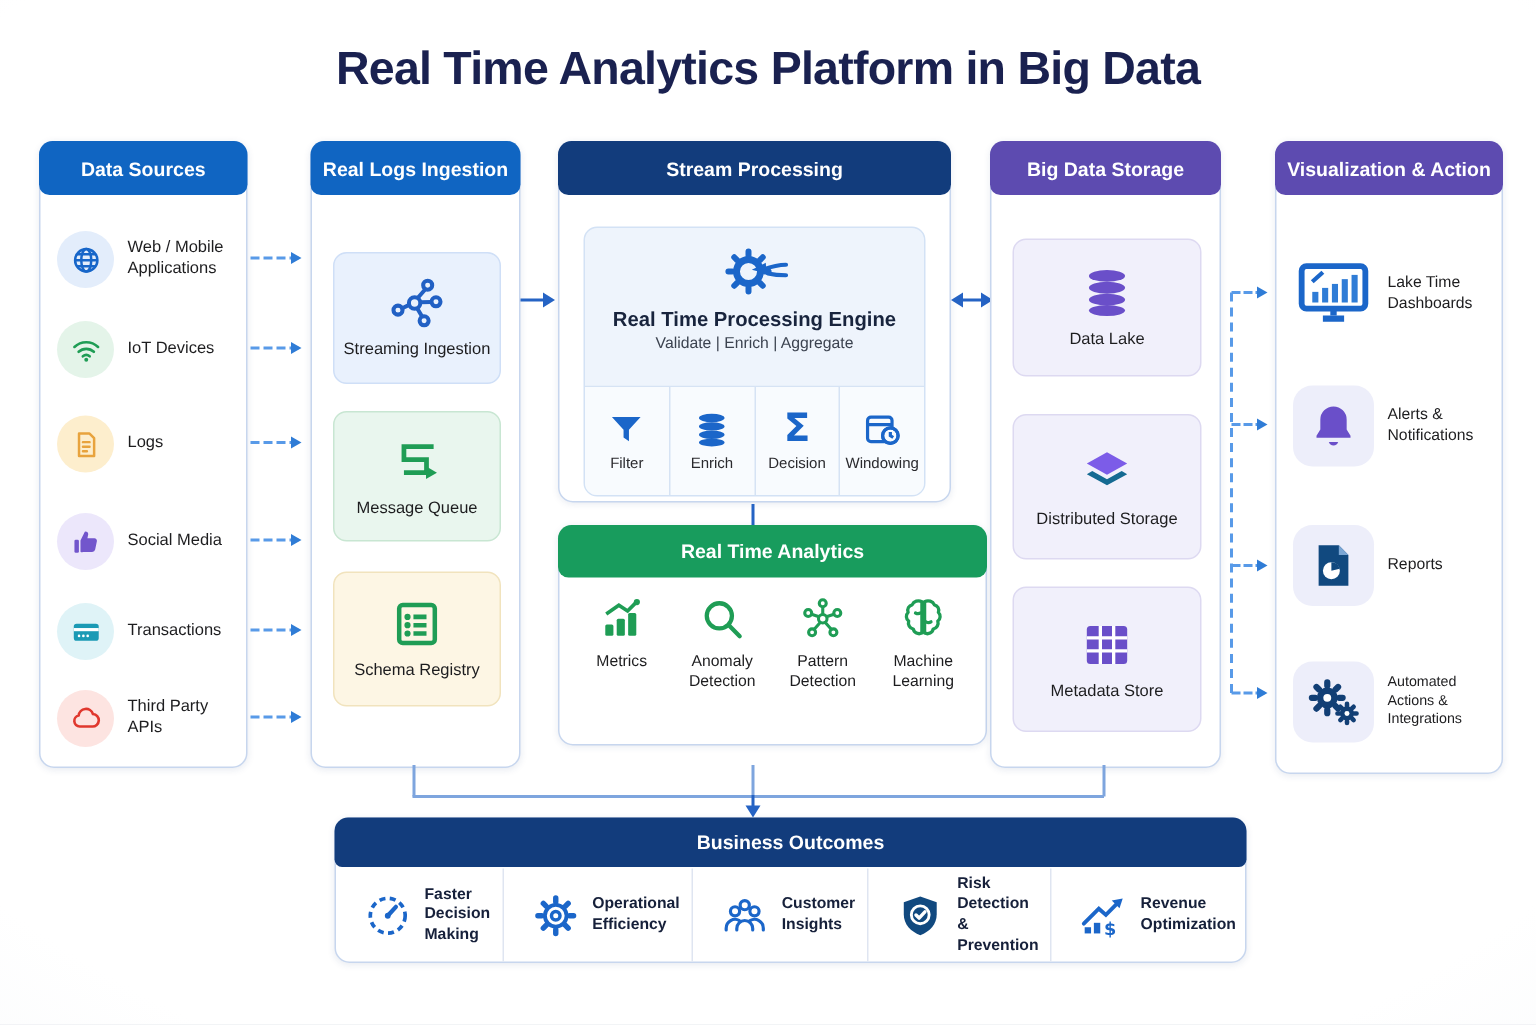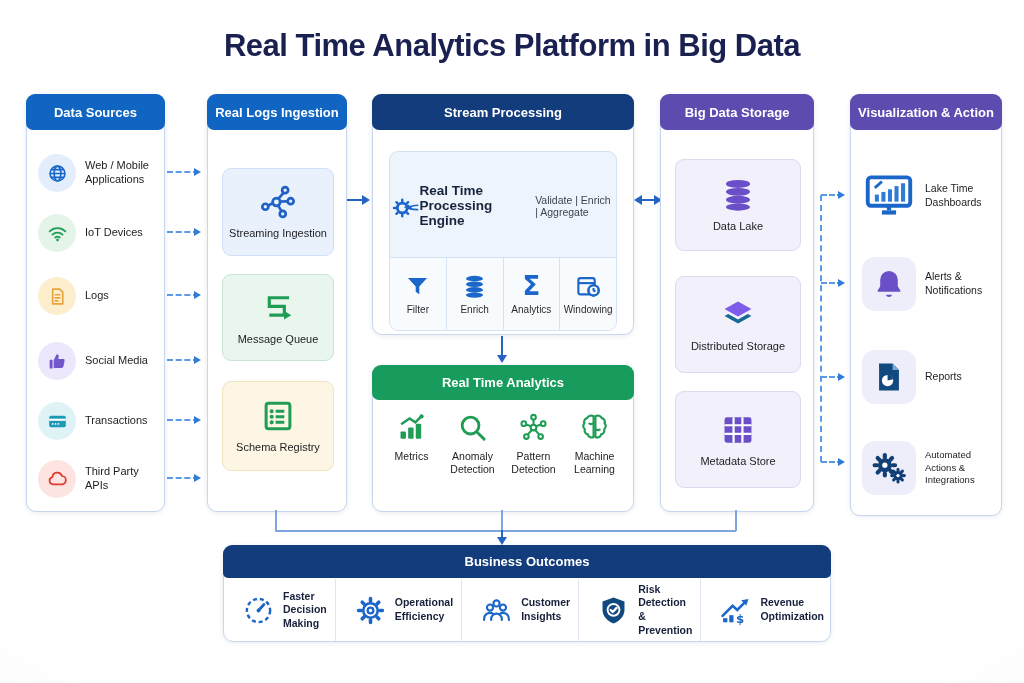--- a/index.html
+++ b/index.html
@@ -23,21 +23,21 @@
   .circ{width:38px;height:38px;border-radius:50%;flex:0 0 38px;align-items:center;justify-content:center;display:flex;}
   .circ .ico{width:21px;height:21px;}
   .ds-label{font-size:11px;line-height:1.25;color:#1d1d1f;}
   
   .card{position:absolute;border-radius:9px;display:flex;flex-direction:column;align-items:center;justify-content:center;text-align:center;}
   .card .ico{width:38px;height:38px;}
   .card .lbl{font-size:11px;line-height:1.25;margin-top:6px;color:#1d1d1f;}
   
   .engine-card{position:absolute;left:16px;top:56px;width:226px;height:178px;background:#eef4fc;
     border:1px solid #d3e2f5;border-radius:9px;}
-  .engine-top{position:absolute;top:0;left:0;right:0;height:104px;display:flex;align-items:center;}
+  .engine-top{position:absolute;top:0;left:0;right:0;height:104px;display:flex;flex-direction:column;align-items:center;}
   .engine-top .ico{width:48px;height:44px;margin-top:7px;}
   .engine-title{font-size:13.5px;font-weight:800;color:#18243d;margin-top:2px;}
   .engine-sub{font-size:10.5px;color:#3c4350;margin-top:3px;}
   .ops-row{position:absolute;left:0;right:0;bottom:0;height:72px;border-top:1px solid #d6e3f4;
     display:flex;background:#f8fbfe;border-radius:0 0 8px 8px;}
   .op{flex:1;display:flex;flex-direction:column;align-items:center;justify-content:center;border-right:1px solid #d6e3f4;}
   .op:last-child{border-right:none;}
   .op .ico{width:27px;height:27px;}
   .op .lbl{font-size:10px;margin-top:4px;color:#2a2a2e;}
   .sigma{font-size:26px;font-weight:800;color:#1b66c9;line-height:27px;font-family:"DejaVu Sans", sans-serif;}
@@ -234,21 +234,21 @@
                 <ellipse cx="12" cy="5" rx="7.6" ry="2.5"></ellipse>
                 <ellipse cx="12" cy="10" rx="7.6" ry="2.5"></ellipse>
                 <ellipse cx="12" cy="15" rx="7.6" ry="2.5"></ellipse>
                 <ellipse cx="12" cy="19.6" rx="7.6" ry="2.3"></ellipse>
               </svg>
             </span>
           <span class="lbl">Enrich</span>
         </div>
         <div class="op">
           <span class="sigma">Σ</span>
-          <span class="lbl">Analytics</span>
+          <span class="lbl">Decision</span>
         </div>
         <div class="op">
           <span class="ico">
               <svg viewBox="0 0 24 24" fill="none" stroke="#1b66c9" stroke-width="1.9">
                 <rect x="3" y="4.5" width="14.5" height="14.5" rx="2"></rect>
                 <path d="M3 9h14.5"></path>
                 <circle cx="16.5" cy="15.5" r="4.6" fill="#f8fbfe"></circle>
                 <circle cx="16.5" cy="15.5" r="4.6"></circle>
                 <path d="M16.5 13.3v2.2l1.7 1.1"></path>
               </svg>
@@ -259,21 +259,21 @@
     </div>
   </section>
 
   <div class="sline" style="left:641px;top:199px;width:14px;height:2px;"></div>
   <div class="tri left" style="left:634px;top:195px;"></div>
   <div class="tri right" style="left:654px;top:195px;"></div>
 
   <div class="sline" style="left:501px;top:336px;width:2px;height:20px;"></div>
   <div class="tri down" style="left:497px;top:355px;"></div>
 
-  <section class="panel" style="left:372px;top:365px;width:260px;height:145px;">
+  <section class="panel" style="left:372px;top:350px;width:260px;height:145px;padding-left:24px;">
     <header class="hd green" style="height:35px;">Real Time Analytics</header>
     <div class="an-row">
       <div class="an-cell">
         <span class="ico">
             <svg viewBox="0 0 24 24">
               <g fill="#1f9d55">
                 <rect x="3.5" y="15" width="4.2" height="5.8" rx="0.8"></rect>
                 <rect x="9.4" y="12" width="4.2" height="8.8" rx="0.8"></rect>
                 <rect x="15.3" y="9" width="4.2" height="11.8" rx="0.8"></rect>
               </g>

